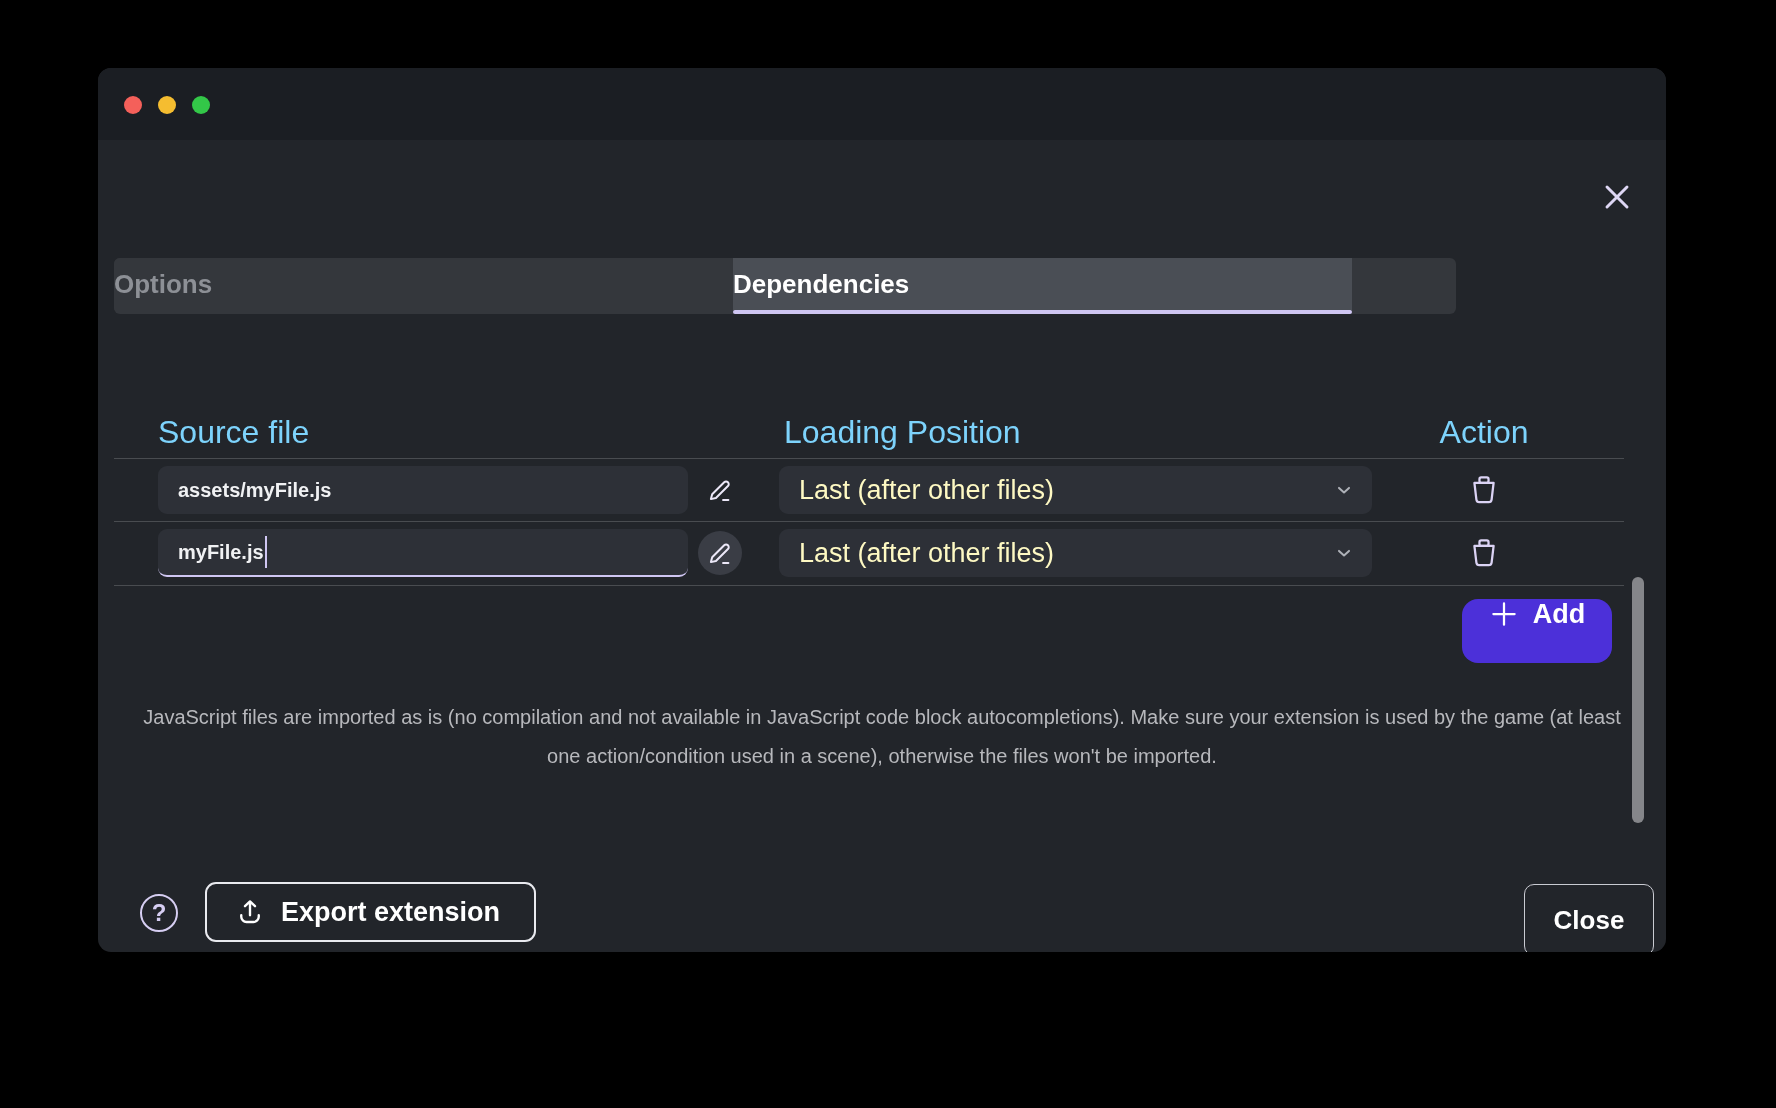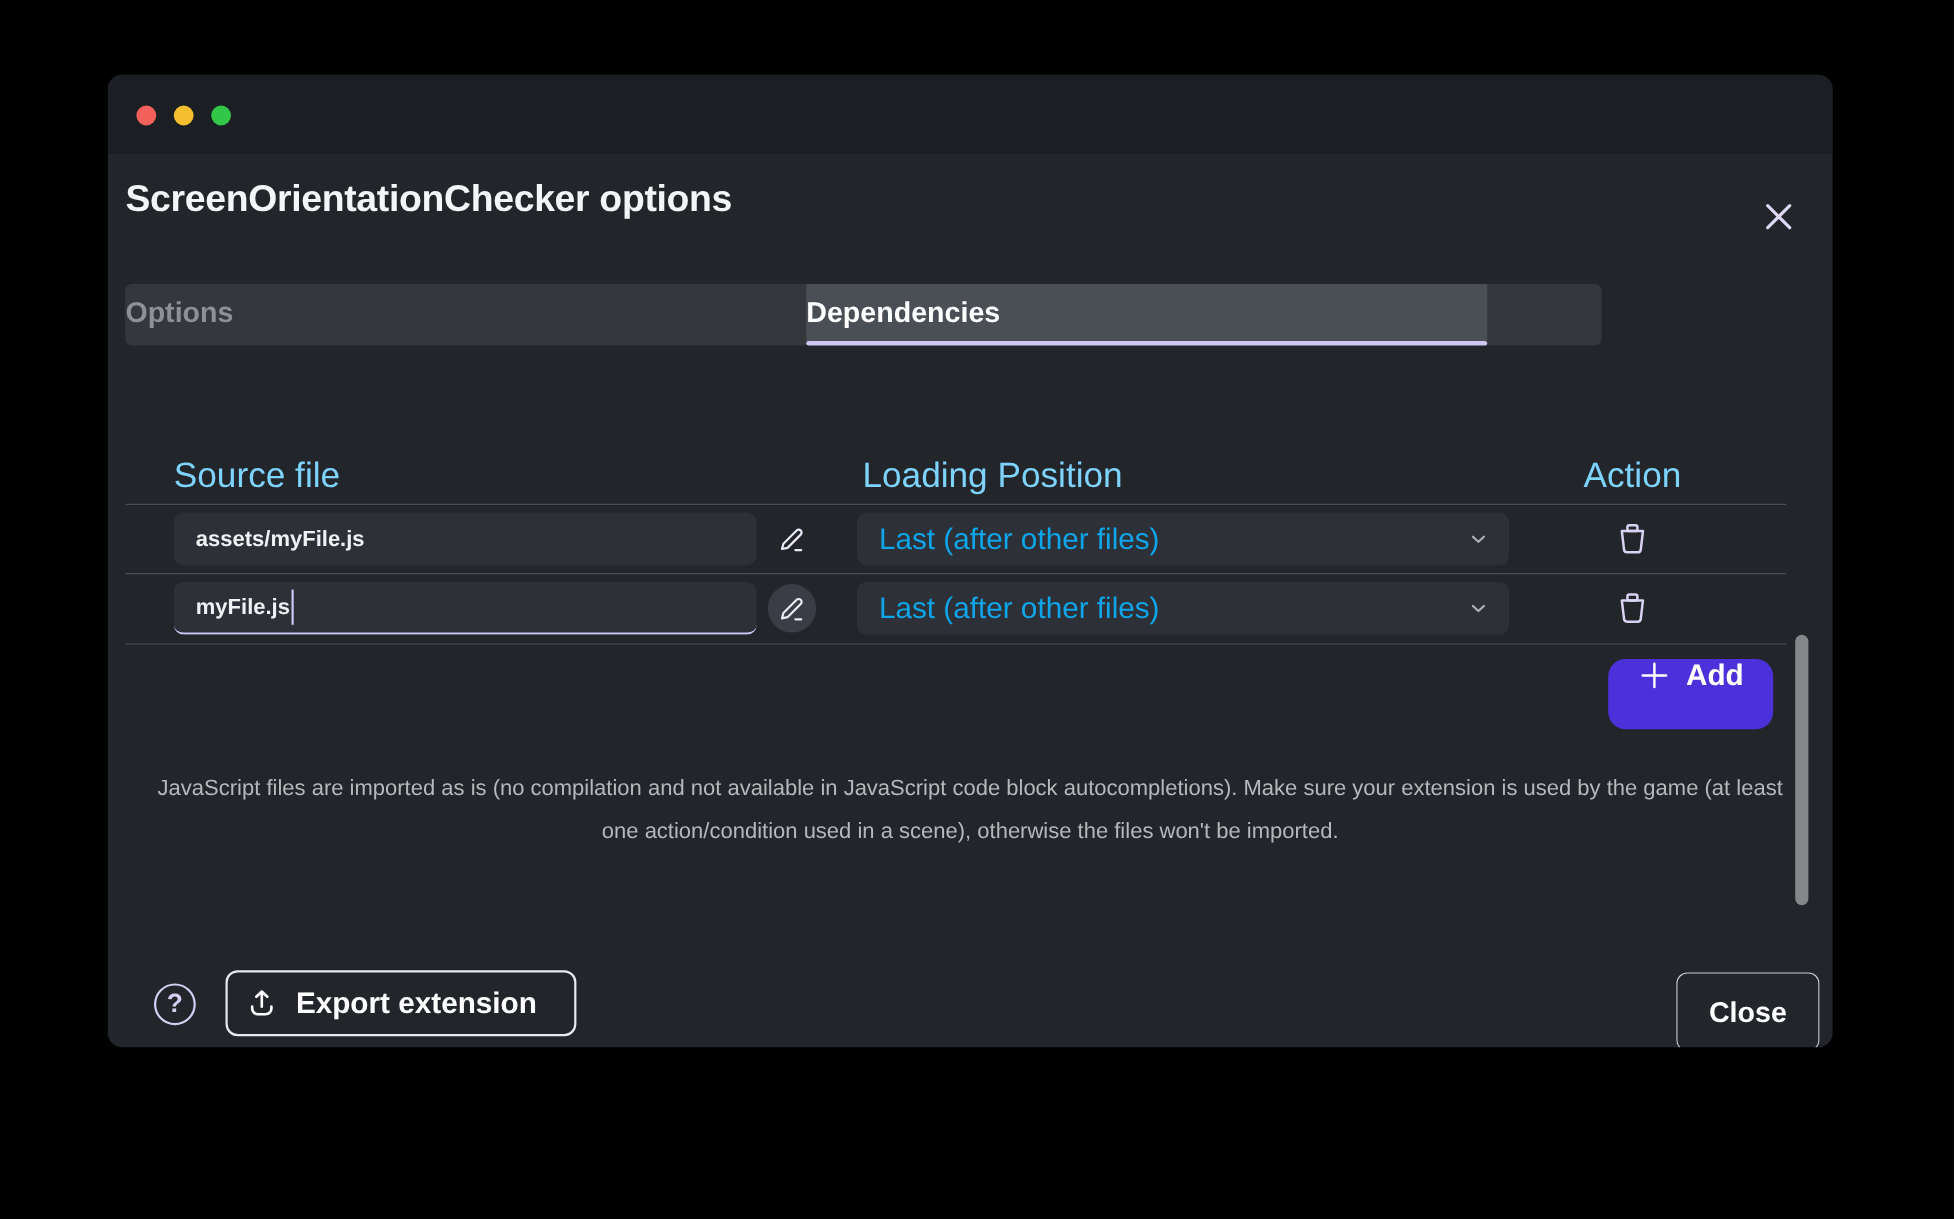--- a/index.html
+++ b/index.html
@@ -49,42 +49,42 @@
   .src-field.focused{border-bottom:2.5px solid var(--accent-lavender);
     border-bottom-left-radius:9px;border-bottom-right-radius:9px;}
   .caret{display:inline-block;width:2.5px;height:32px;background:var(--accent-lavender);
     margin-left:1px;animation:blink 1.1s steps(1) infinite;}
   @keyframes blink{50%{opacity:0;}}
   .edit-btn{position:absolute;left:600px;width:44px;height:44px;border-radius:50%;
     display:flex;align-items:center;justify-content:center;cursor:pointer;}
   .edit-btn.hovered{background:#3a3d45;}
   .dropdown{position:absolute;left:681px;width:593px;height:48px;background:var(--field-bg);
     border-radius:9px;display:flex;align-items:center;padding:0 18px 0 20px;
-    font-size:27px;color:#0ea5e9;cursor:pointer;}
+    font-size:27px;color:#fef9c3;cursor:pointer;}
   .dropdown .dd-label{flex:1;}
   .trash-btn{position:absolute;left:1356px;width:60px;height:48px;display:flex;
     align-items:center;justify-content:center;cursor:pointer;}
   .row1 .field,.row1 .dropdown{top:398px;}
   .row1 .edit-btn{top:400px;}
   .row1 .trash-btn{top:398px;}
   .row2 .field,.row2 .dropdown{top:461px;}
   .row2 .edit-btn{top:463px;}
   .row2 .trash-btn{top:461px;}
   .add-btn{position:absolute;left:1364px;top:531px;width:150px;height:64px;
     background:var(--accent-purple);border-radius:16px;display:flex;align-items:flex-start;
     justify-content:center;gap:14px;color:#fff;font-size:27px;font-weight:bold;cursor:pointer;}
   .scroll-thumb{position:absolute;left:1534px;top:509px;width:12px;height:246px;
     background:#85868a;border-radius:6px;cursor:grab;}
   .description{position:absolute;left:39px;top:630px;width:1490px;text-align:center;
     font-size:20px;line-height:39px;color:#b7b8bc;}
   
   .help-btn{position:absolute;left:42px;top:826px;width:38px;height:38px;border-radius:50%;
     border:2.5px solid #d6cef2;color:#d6cef2;display:flex;align-items:center;
     justify-content:center;font-size:24px;font-weight:bold;cursor:pointer;}
-  .export-btn{position:absolute;left:107px;top:814px;height:60px;padding:0 34px 0 16px;
+  .export-btn{position:absolute;left:107px;top:814px;height:60px;padding:0 34px 0 28px;
     border:2px solid #e9eaef;border-radius:11px;display:flex;align-items:center;gap:16px;
     color:#fff;font-size:27px;font-weight:bold;background:transparent;cursor:pointer;}
   .close-btn{position:absolute;left:1426px;top:816px;width:130px;height:72px;
     border:1.5px solid #c9cbd2;border-radius:10px;display:flex;align-items:center;
     justify-content:center;color:#fff;font-size:26px;font-weight:bold;
     background:transparent;cursor:pointer;}
   svg{display:block;}
 </style>
 </head>
 <body>
@@ -92,21 +92,20 @@
 <div class="dialog">
 
   <div class="titlebar">
     <div class="lights">
       <div class="light" id="light-red" style="background: rgb(244, 96, 90);"></div>
       <div class="light" id="light-yellow" style="background: rgb(245, 189, 48);"></div>
       <div class="light" id="light-green" style="background: rgb(51, 199, 72);"></div>
     </div>
   </div>
 
-  <div class="dlg-title">ScreenOrientationChecker options</div>
 
   <div class="close-x">
     <span>
       <svg width="32" height="32" viewBox="0 0 24 24" fill="none" stroke="#ded7f4" stroke-width="2.2" stroke-linecap="round">
         <path d="M4.5 4.5l15 15M19.5 4.5l-15 15"></path>
       </svg>
     </span>
   </div>
 
   <div class="tabbar">

